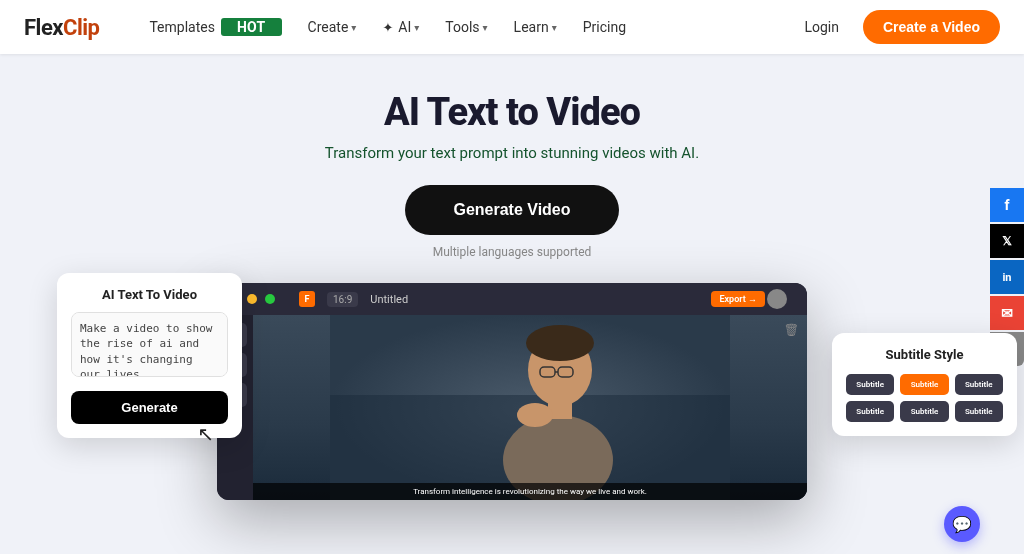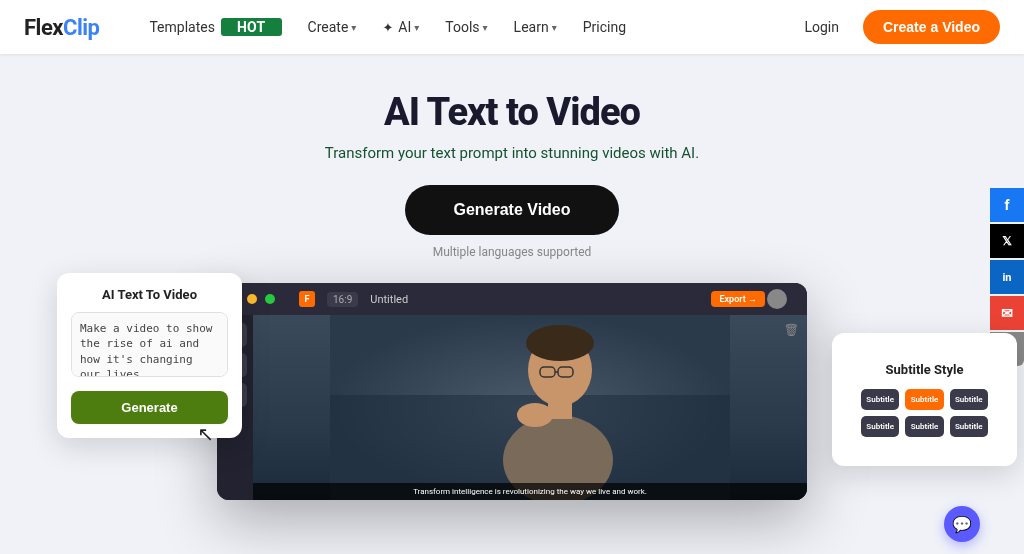--- a/index.html
+++ b/index.html
@@ -301,21 +301,21 @@
       padding: 8px;
       font-size: 11px;
       color: #444;
       resize: none;
       background: #fafafa;
       line-height: 1.4;
       margin-bottom: 10px;
     }
     .ai-panel-generate {
       width: 100%;
-      background: #4d7c0f;
+      background: #000000;
       color: #fff;
       border: none;
       border-radius: 8px;
       padding: 9px;
       font-size: 13px;
       font-weight: 600;
       cursor: pointer;
     }
     
     .cursor-icon {
@@ -326,21 +326,21 @@
       color: #222;
     }
 
     
     .subtitle-panel {
       position: absolute;
       top: 50px;
       right: -195px;
       background: #fff;
       border-radius: 12px;
-      padding: 29px;
+      padding: 14px;
       width: 185px;
       box-shadow: 0 8px 30px rgba(0,0,0,0.15);
       z-index: 20;
     }
     .subtitle-panel-title {
       font-size: 13px;
       font-weight: 700;
       color: #222;
       margin-bottom: 12px;
       text-align: center;
@@ -414,21 +414,21 @@
       font-size: 12px;
       color: #888;
       cursor: pointer;
     }
   </style>
 </head>
 <body>
 
 <nav class="navbar">
   <div class="logo">
-    <span>Flex</span><span style="color:#3b82f6">Clip</span>
+    <span>Flex</span><span style="color:#c2410c">Clip</span>
   </div>
   <div class="nav-links">
     <div class="nav-item">
       <span>Templates</span>
       <span class="hot-badge">HOT</span>
     </div>
     <div class="nav-item">
       <span>Create</span>
       <span class="nav-chevron">▾</span>
     </div>

